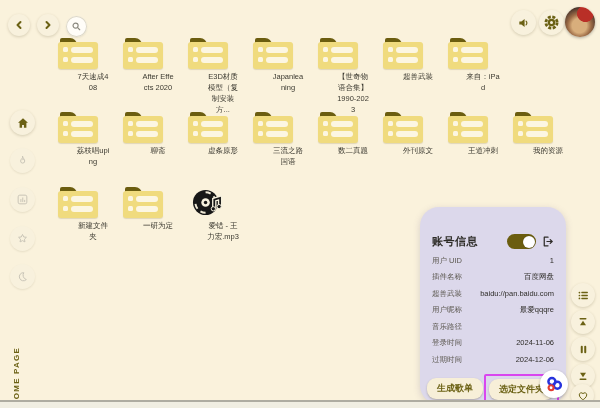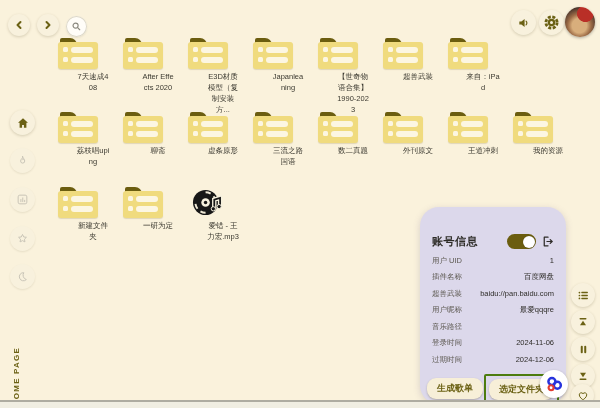--- a/index.html
+++ b/index.html
@@ -44,21 +44,21 @@
   .toggle{width:29px;height:15px;border-radius:8px;background:#6b5d0f;position:relative;cursor:pointer;}
   .knob{position:absolute;right:1.5px;top:1.5px;width:12px;height:12px;border-radius:50%;background:#fff;
         box-shadow:0 0 1px rgba(0,0,0,.4);}
   .prow{display:flex;justify-content:space-between;align-items:flex-start;margin-top:6.5px;min-height:9px;}
   .plabel{font-size:7.5px;color:#5c5850;}
   .pvalue{font-size:7.5px;color:#2f2d29;text-align:right;}
   .pbtns{display:flex;align-items:center;justify-content:center;gap:1px;margin-top:9px;}
   .pill{background:#f7efd8;border:none;border-radius:9px;padding:4px 10px;font-size:9px;
         color:#6b6114;font-weight:bold;box-shadow:0 1px 2px rgba(70,58,20,.30);cursor:pointer;
         font-family:inherit;white-space:nowrap;}
-  .redbox{border:2px solid #4d7c0f;padding:2px 3px;border-radius:2px;}
+  .redbox{border:2px solid #d946ef;padding:2px 3px;border-radius:2px;}
 
   .baidu{position:absolute;left:540px;top:370px;width:28px;height:28px;border-radius:50%;
          background:#fff;box-shadow:0 1px 3px rgba(0,0,0,.25);display:flex;align-items:center;
          justify-content:center;cursor:pointer;}
 
   .avatar{position:absolute;left:565px;top:7px;width:30px;height:30px;border-radius:50%;cursor:pointer;
      background:
        radial-gradient(circle at 68% 22%, #b92f27 0 26%, rgba(0,0,0,0) 28%),
        radial-gradient(circle at 48% 62%, #d8ae7c 0 30%, #9c6b46 48%, #4a352b 74%, #2e211c 100%);
      box-shadow:0 1px 3px rgba(0,0,0,.3);}

